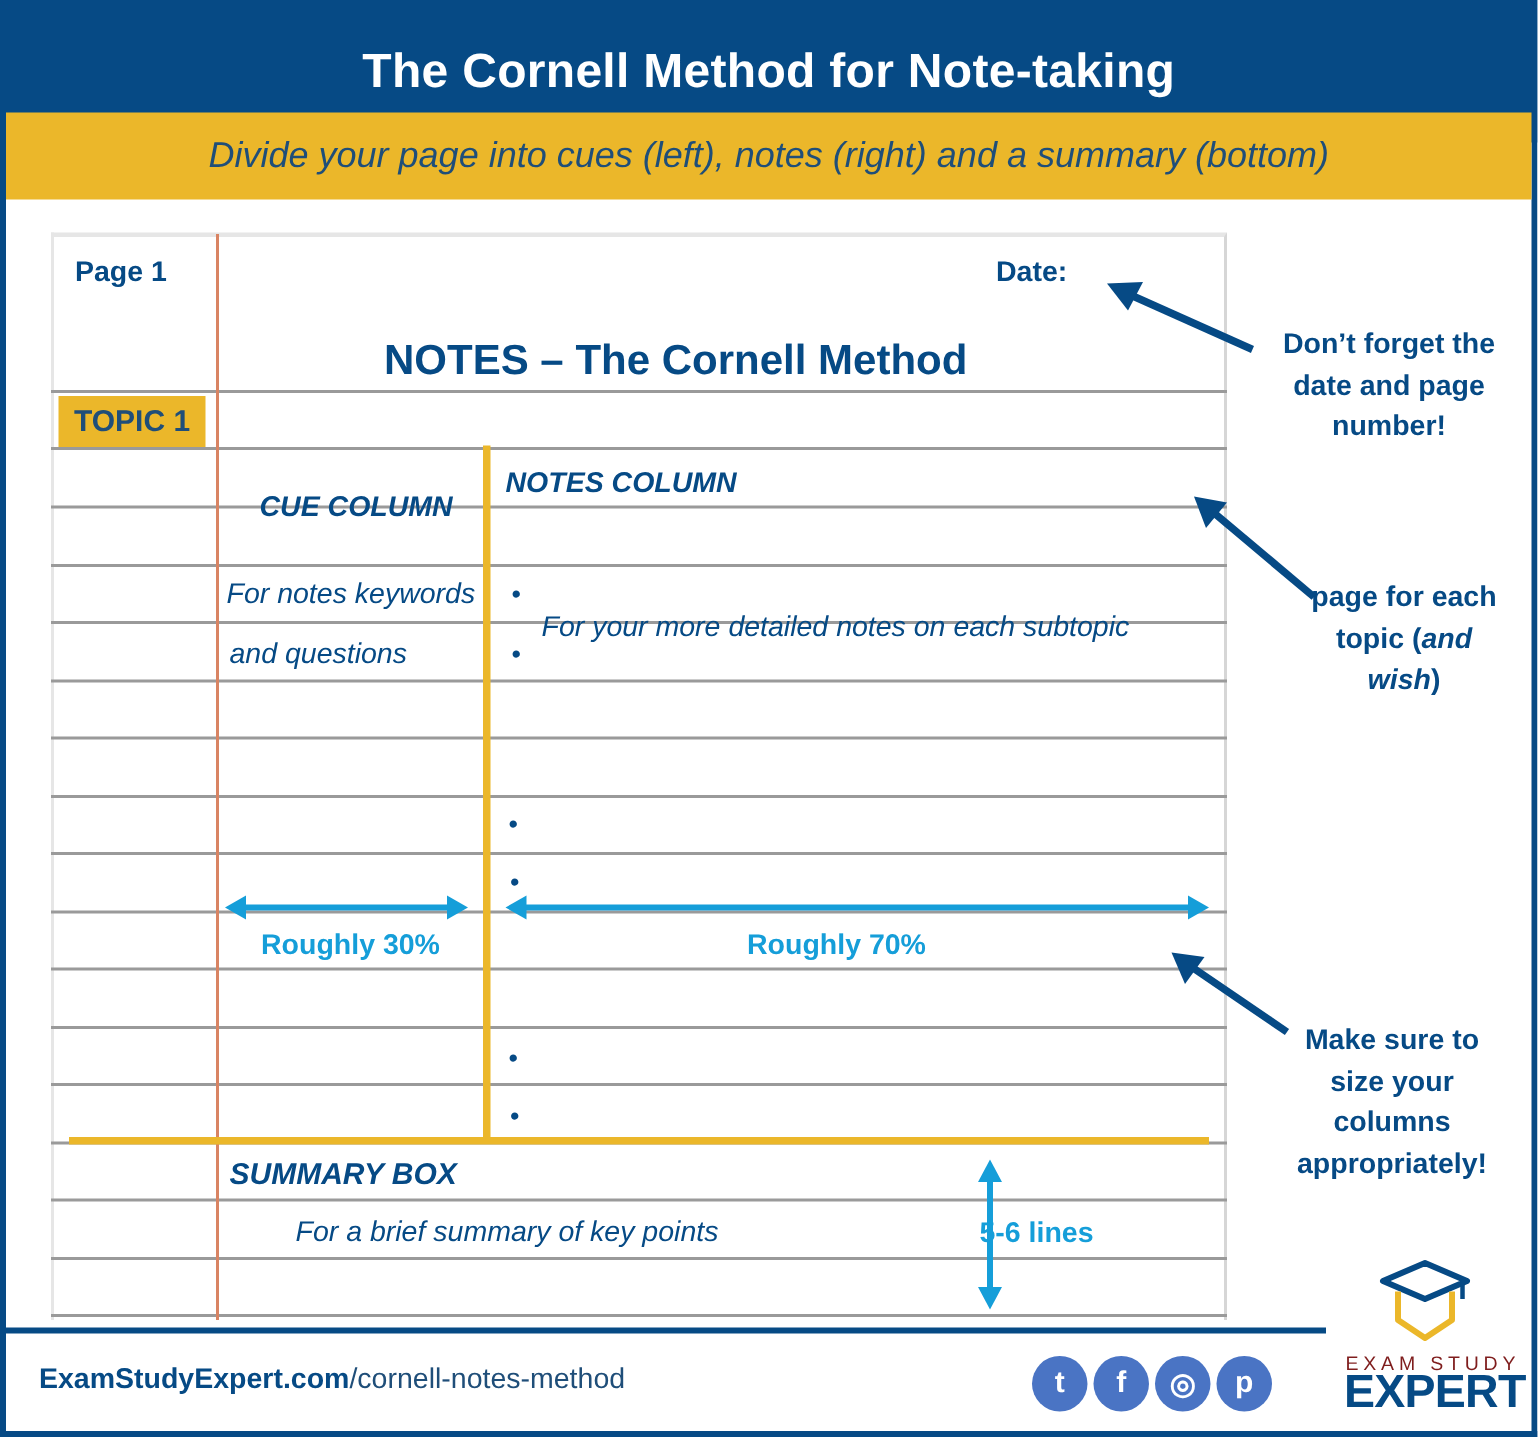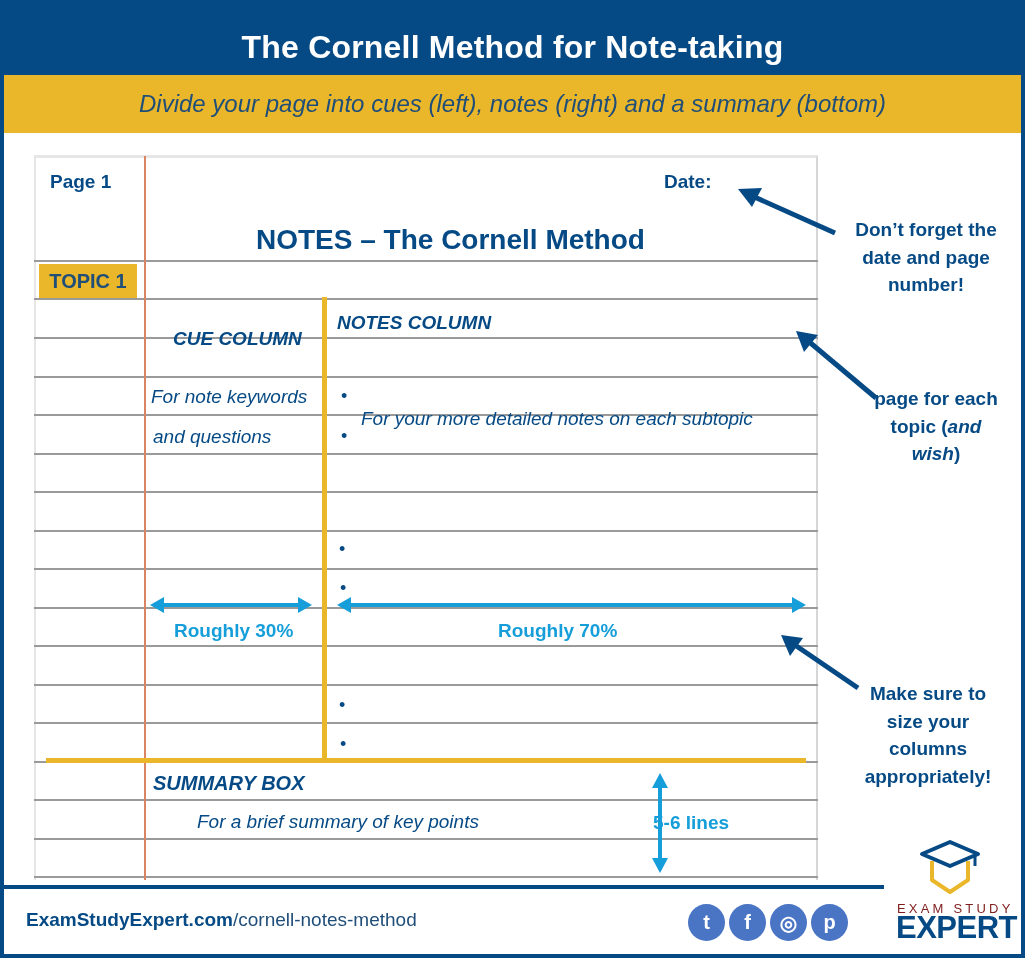--- a/index.html
+++ b/index.html
@@ -60,21 +60,21 @@
 <div class="divider-h"></div>
 
 <div class="txt bold" style="left:50px; top:171px; font-size:19px;text-align:center;">Page 1</div>
 <div class="txt bold" style="left:664px; top:171px; font-size:19px;">Date:</div>
 <div class="txt bold" style="left:256px; top:224px; font-size:28px;">NOTES – The Cornell Method</div>
 <div class="topic-badge">TOPIC 1</div>
 
 <div class="txt bold ital" style="left:151px; top:328px; font-size:19px;margin-left:22px;">CUE COLUMN</div>
 <div class="txt bold ital" style="left:337px; top:312px; font-size:19px;">NOTES COLUMN</div>
 
-<div class="txt ital" style="left:151px; top:386px; font-size:19px;">For note keywords</div>
+<div class="txt ital" style="left:151px; top:386px; font-size:19px;">For notes keywords</div>
 <div class="txt ital" style="left:153px; top:426px; font-size:19px;">and questions</div>
 
 <div class="bullet" style="left:341px; top:386px;">•</div>
 <div class="txt ital" style="left:361px; top:408px; font-size:19px;">For your more detailed notes on each subtopic</div>
 <div class="bullet" style="left:341px; top:426px;">•</div>
 <div class="bullet" style="left:339px; top:539px;">•</div>
 <div class="bullet" style="left:340px; top:578px;">•</div>
 <div class="bullet" style="left:339px; top:695px;">•</div>
 <div class="bullet" style="left:340px; top:734px;">•</div>
 

